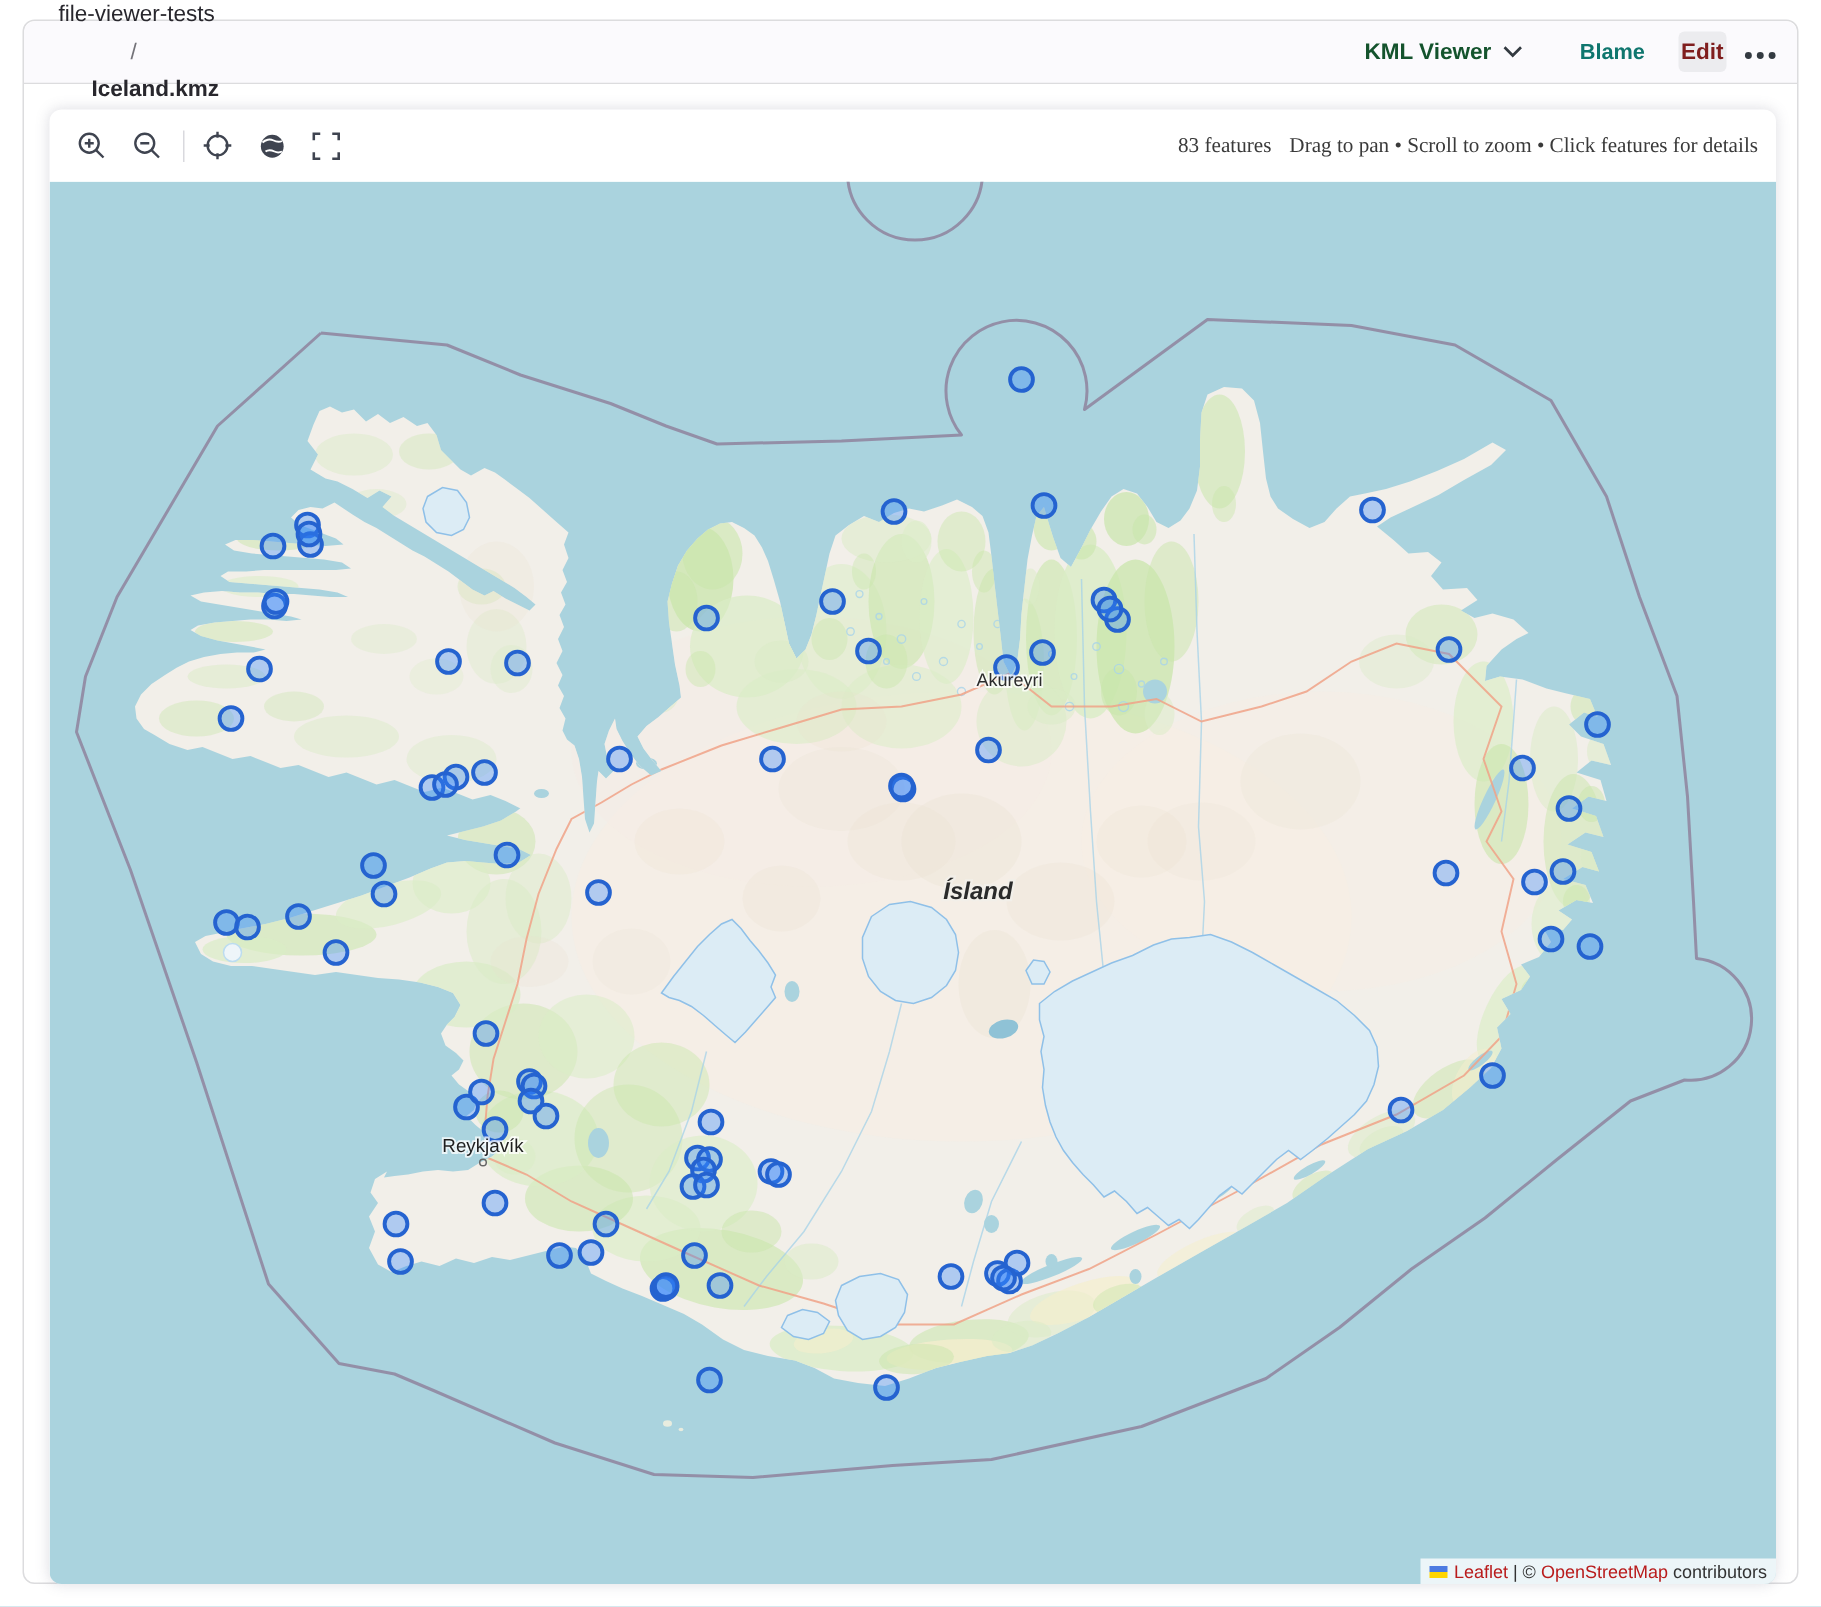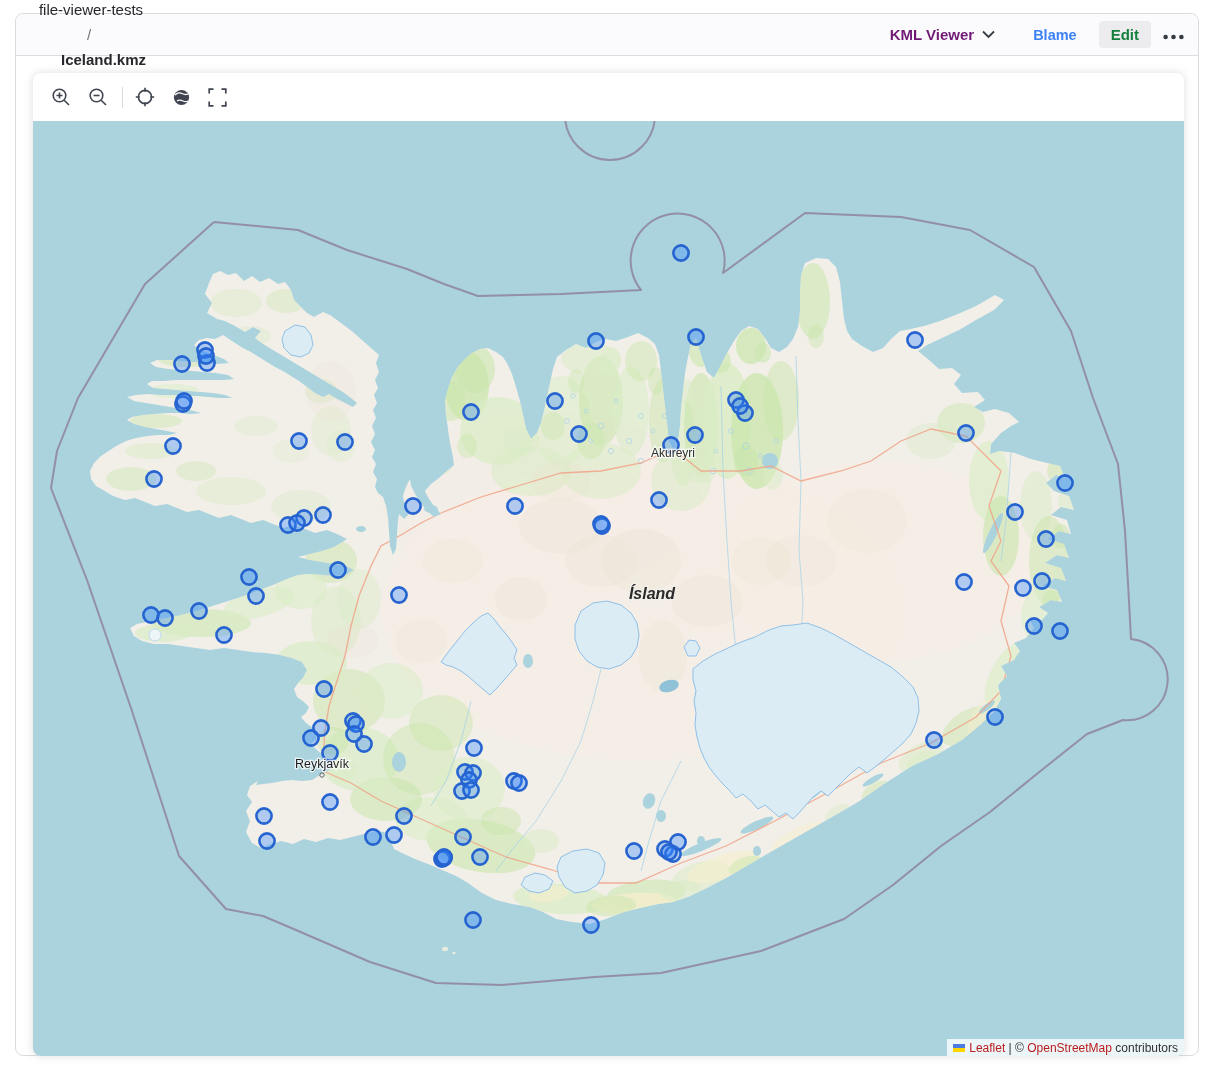--- a/index.html
+++ b/index.html
@@ -1,23 +1,23 @@
 <!DOCTYPE html>
 <html><head><meta charset="utf-8"><style>
 * { margin:0; padding:0; box-sizing:border-box; }
 body { width:1214px; height:1071px; background:#fff; font-family:"Liberation Sans",sans-serif; position:relative; }
 .card { position:absolute; left:15px; top:13px; width:1184px; height:1043px; border:1px solid #dcdcde; border-radius:8px; background:#fff; }
 .chead { height:42px; background:#fbfafd; border-bottom:1px solid #dcdcde; border-radius:8px 8px 0 0; display:flex; align-items:center; padding:0 14px 0 16px; }
 .crumb { display:flex; align-items:center; gap:8px; font-size:15px; color:#28272d;flex-direction:column; }
 .crumb .sep { color:#737278; margin:0 4px; }
 .crumb b { font-weight:700;margin-left:29px; }
 .right { margin-left:auto; display:flex; align-items:center; }
-.kmlv { font-size:15px; font-weight:700; color:#701a75; display:flex; align-items:center; gap:8px; margin-right:38px; }
-.blame { font-size:14.5px; font-weight:700; color:#3b82f6; margin-right:22px; }
-.editbtn { background:#ececef; color:#15803d; font-size:15px; font-weight:700; border-radius:4px; padding:5px 12px; margin-right:12px; }
+.kmlv { font-size:15px; font-weight:700; color:#14532d; display:flex; align-items:center; gap:8px; margin-right:38px; }
+.blame { font-size:14.5px; font-weight:700; color:#0f766e; margin-right:22px; }
+.editbtn { background:#ececef; color:#7f1d1d; font-size:15px; font-weight:700; border-radius:4px; padding:5px 2px; margin-right:12px; }
 .dots { color:#333a41; font-size:17px; font-weight:700; letter-spacing:1px; }
 .widget { position:absolute; left:17px; top:59px; width:1151px; height:983px; background:#fff; border-radius:8px; box-shadow:0 0 9px rgba(101,100,124,.22); }
 .tbar { height:48px; display:flex; align-items:center; padding:0 12px 0 18px; }
 .tico { display:flex; align-items:center; color:#3f4450; }
 .tsep { width:1px; height:21px; background:#d9d9de; margin:0 9px; }
 .hint { margin-left:auto; font-family:"Liberation Serif",serif; font-size:14.1px; color:#3a3a3a; }
 .hint .gap { display:inline-block; width:12px; }
 .mapwrap { position:absolute; left:0; top:48px; width:1151px; height:935px; border-radius:0 0 8px 8px; overflow:hidden; }
 .attrib { position:absolute; right:0; bottom:0; height:17px; background:rgba(255,255,255,.78); font-size:12px; color:#333; padding:1px 6px 0 6px; display:flex; align-items:center; white-space:nowrap; }
 .attrib a { color:#b91c1c; text-decoration:none; }
@@ -73,20 +73,21 @@
             <path d="M10 0.8v4M10 15.2v4M0.8 10h4M15.2 10h4"></path>
           </svg>
     <svg class="icon" width="19" height="19" viewBox="0 0 19 19">
             <circle cx="9.5" cy="9.5" r="7.6" fill="#3f4450"></circle>
             <path d="M3 7c2-2 5-2.5 7-1.5S14 7 16 6M5 13c2-1.5 4-1 6 0s3 1 5 0" stroke="#fff" stroke-width="1.3" fill="none"></path>
           </svg>
     <svg class="icon" width="19" height="19" viewBox="0 0 19 19" fill="none" stroke="#3f4450" stroke-width="1.7">
             <path d="M1.2 5.5v-4.3h4.3M13.5 1.2h4.3v4.3M17.8 13.5v4.3h-4.3M5.5 17.8H1.2v-4.3"></path>
           </svg>
    </div>
+   <div class="hint">83 features<span class="gap"></span>Drag to pan • Scroll to zoom • Click features for details</div>
   </div>
   <div class="mapwrap">
    <svg width="1151" height="935" viewBox="0 0 1151 935" style="display:block">
           <rect width="1151" height="935" fill="#aad3de"></rect>
           <defs>
             <clipPath id="landclip">
               <path d="M225 660L217 665L214 674L219 681L213 690L217 700L213 711L219 722L228 727L238 723L248 720L260 723L271 718L283 721L295 717L307 719L319 716L331 713L343 710L351 711L357 718L361 728L371 733L382 738L395 743L409 749L423 755L435 762L449 772L463 779L479 783L497 786L510 791L523 798L539 801L557 803L573 798L591 791L607 787L625 783L640 781L655 776L672 768L693 757L717 743L741 729L769 713L799 696L825 681L851 663L879 645L905 633L929 619L947 604L961 591L968 578L965 564L974 555L968 545L981 539L987 530L981 522L993 517L1001 507L996 498L1009 499L1015 492L1006 486L1018 479L1029 481L1024 469L1009 465L1022 457L1033 460L1028 447L1012 442L1024 434L1036 437L1031 423L1015 418L1026 410L1038 413L1034 399L1018 394L1028 386L1041 389L1036 375L1021 370L1013 362L1023 354L1032 357L1027 345L1010 341L998 338L982 332L967 330L957 333L958 323L968 312L978 305L986 301L976 292L962 288L950 291L941 286L952 279L945 271L929 272L921 263L928 254L919 247L906 248L896 239L885 230L894 224L909 217L926 209L943 199L961 189L971 179L962 174L943 185L925 193L907 200L891 205L877 208L867 210L858 218L850 227L840 231L829 225L819 218L814 210L811 198L809 180L807 161L803 146L795 138L783 137L772 142L768 154L767 172L767 190L765 206L760 218L754 226L746 231L738 227L732 217L725 208L716 205L708 210L701 220L694 232L687 246L681 257L674 251L669 237L665 224L663 217L658 223L655 236L652 252L650 270L648 288L647 305L645 321L641 330L636 320L634 302L632 285L630 268L628 250L626 234L622 223L615 217L605 212L595 216L583 220L573 218L563 221L553 227L543 223L533 229L524 236L520 248L517 262L514 276L511 290L508 302L504 312L498 318L493 308L490 294L487 280L483 266L479 253L475 244L470 236L463 231L455 227L447 228L439 232L432 238L425 246L419 256L415 268L412 280L413 294L415 308L417 322L420 336L421 344L414 350L406 357L398 363L392 370L396 378L402 386L408 393L401 396L393 389L387 381L382 373L378 365L377 358L373 366L370 375L372 385L376 393L371 398L366 393L365 400L364 414L363 428L360 434L357 425L356 411L355 397L353 385L350 376L345 372L342 366L344 358L340 351L343 343L339 336L342 329L338 321L342 313L339 305L343 297L340 289L344 282L341 274L345 267L342 259L346 251L343 242L346 234L338 227L329 219L320 211L312 205L304 199L297 194L290 191L281 196L274 192L267 185L261 179L258 169L252 161L245 163L236 157L227 161L219 155L211 160L203 152L195 154L187 150L180 153L176 162L172 173L179 182L174 192L184 198L192 200L202 205L212 211L220 206L228 210L222 217L230 223L240 229L250 235L260 241L270 247L280 253L290 259L300 265L310 271L318 277L324 282L320 286L312 282L304 278L296 273L290 276L282 272L274 266L266 260L258 255L250 250L242 246L234 241L226 236L218 231L210 227L202 222L196 218L190 214L182 218L174 217L166 219L161 224L167 229L175 232L183 235L191 238L196 242L184 243L172 242L160 241L148 240L136 239L124 239L117 242L123 246L135 248L147 249L159 250L171 251L183 252L195 254L201 258L191 259L179 259L167 259L155 259L143 259L131 260L119 260L114 263L120 267L132 268L144 269L156 270L168 271L180 272L192 274L199 277L187 277L175 276L163 275L151 275L139 274L127 274L115 273L103 274L94 276L101 280L113 282L125 284L137 286L149 288L161 290L168 292L158 293L146 292L134 292L122 293L110 294L99 296L94 299L101 303L112 306L123 308L134 310L144 312L136 314L125 314L114 315L103 317L93 320L85 324L77 329L68 335L61 342L57 350L58 358L63 365L70 369L80 375L92 379L102 377L112 381L122 385L134 383L144 387L154 391L166 389L176 393L186 397L198 394L208 398L218 402L230 399L240 403L250 407L262 404L272 408L282 412L294 409L304 413L314 418L321 423L327 418L333 411L338 404L342 398L338 394L332 401L326 408L319 414L311 420L301 426L289 430L277 433L265 436L277 439L289 441L301 443L313 445L321 449L313 454L301 455L289 454L277 453L265 454L254 458L240 464L224 470L208 476L192 481L176 486L160 491L144 495L128 498L114 501L104 503L97 507L101 515L109 520L121 523L135 523L149 525L163 527L177 529L191 527L205 529L219 531L233 532L247 534L259 537L269 541L274 549L270 557L265 562L261 568L264 576L271 581L276 586L273 592L268 596L273 602L280 607L285 612L283 619L278 623L284 629L290 634L297 639L301 645L295 650L287 654L279 659L269 660L259 659L249 660L239 662L230 663L223 664Z"></path>
             </clipPath>
           </defs>
           <path d="M225 660L217 665L214 674L219 681L213 690L217 700L213 711L219 722L228 727L238 723L248 720L260 723L271 718L283 721L295 717L307 719L319 716L331 713L343 710L351 711L357 718L361 728L371 733L382 738L395 743L409 749L423 755L435 762L449 772L463 779L479 783L497 786L510 791L523 798L539 801L557 803L573 798L591 791L607 787L625 783L640 781L655 776L672 768L693 757L717 743L741 729L769 713L799 696L825 681L851 663L879 645L905 633L929 619L947 604L961 591L968 578L965 564L974 555L968 545L981 539L987 530L981 522L993 517L1001 507L996 498L1009 499L1015 492L1006 486L1018 479L1029 481L1024 469L1009 465L1022 457L1033 460L1028 447L1012 442L1024 434L1036 437L1031 423L1015 418L1026 410L1038 413L1034 399L1018 394L1028 386L1041 389L1036 375L1021 370L1013 362L1023 354L1032 357L1027 345L1010 341L998 338L982 332L967 330L957 333L958 323L968 312L978 305L986 301L976 292L962 288L950 291L941 286L952 279L945 271L929 272L921 263L928 254L919 247L906 248L896 239L885 230L894 224L909 217L926 209L943 199L961 189L971 179L962 174L943 185L925 193L907 200L891 205L877 208L867 210L858 218L850 227L840 231L829 225L819 218L814 210L811 198L809 180L807 161L803 146L795 138L783 137L772 142L768 154L767 172L767 190L765 206L760 218L754 226L746 231L738 227L732 217L725 208L716 205L708 210L701 220L694 232L687 246L681 257L674 251L669 237L665 224L663 217L658 223L655 236L652 252L650 270L648 288L647 305L645 321L641 330L636 320L634 302L632 285L630 268L628 250L626 234L622 223L615 217L605 212L595 216L583 220L573 218L563 221L553 227L543 223L533 229L524 236L520 248L517 262L514 276L511 290L508 302L504 312L498 318L493 308L490 294L487 280L483 266L479 253L475 244L470 236L463 231L455 227L447 228L439 232L432 238L425 246L419 256L415 268L412 280L413 294L415 308L417 322L420 336L421 344L414 350L406 357L398 363L392 370L396 378L402 386L408 393L401 396L393 389L387 381L382 373L378 365L377 358L373 366L370 375L372 385L376 393L371 398L366 393L365 400L364 414L363 428L360 434L357 425L356 411L355 397L353 385L350 376L345 372L342 366L344 358L340 351L343 343L339 336L342 329L338 321L342 313L339 305L343 297L340 289L344 282L341 274L345 267L342 259L346 251L343 242L346 234L338 227L329 219L320 211L312 205L304 199L297 194L290 191L281 196L274 192L267 185L261 179L258 169L252 161L245 163L236 157L227 161L219 155L211 160L203 152L195 154L187 150L180 153L176 162L172 173L179 182L174 192L184 198L192 200L202 205L212 211L220 206L228 210L222 217L230 223L240 229L250 235L260 241L270 247L280 253L290 259L300 265L310 271L318 277L324 282L320 286L312 282L304 278L296 273L290 276L282 272L274 266L266 260L258 255L250 250L242 246L234 241L226 236L218 231L210 227L202 222L196 218L190 214L182 218L174 217L166 219L161 224L167 229L175 232L183 235L191 238L196 242L184 243L172 242L160 241L148 240L136 239L124 239L117 242L123 246L135 248L147 249L159 250L171 251L183 252L195 254L201 258L191 259L179 259L167 259L155 259L143 259L131 260L119 260L114 263L120 267L132 268L144 269L156 270L168 271L180 272L192 274L199 277L187 277L175 276L163 275L151 275L139 274L127 274L115 273L103 274L94 276L101 280L113 282L125 284L137 286L149 288L161 290L168 292L158 293L146 292L134 292L122 293L110 294L99 296L94 299L101 303L112 306L123 308L134 310L144 312L136 314L125 314L114 315L103 317L93 320L85 324L77 329L68 335L61 342L57 350L58 358L63 365L70 369L80 375L92 379L102 377L112 381L122 385L134 383L144 387L154 391L166 389L176 393L186 397L198 394L208 398L218 402L230 399L240 403L250 407L262 404L272 408L282 412L294 409L304 413L314 418L321 423L327 418L333 411L338 404L342 398L338 394L332 401L326 408L319 414L311 420L301 426L289 430L277 433L265 436L277 439L289 441L301 443L313 445L321 449L313 454L301 455L289 454L277 453L265 454L254 458L240 464L224 470L208 476L192 481L176 486L160 491L144 495L128 498L114 501L104 503L97 507L101 515L109 520L121 523L135 523L149 525L163 527L177 529L191 527L205 529L219 531L233 532L247 534L259 537L269 541L274 549L270 557L265 562L261 568L264 576L271 581L276 586L273 592L268 596L273 602L280 607L285 612L283 619L278 623L284 629L290 634L297 639L301 645L295 650L287 654L279 659L269 660L259 659L249 660L239 662L230 663L223 664Z" fill="#f2efe9"></path>

